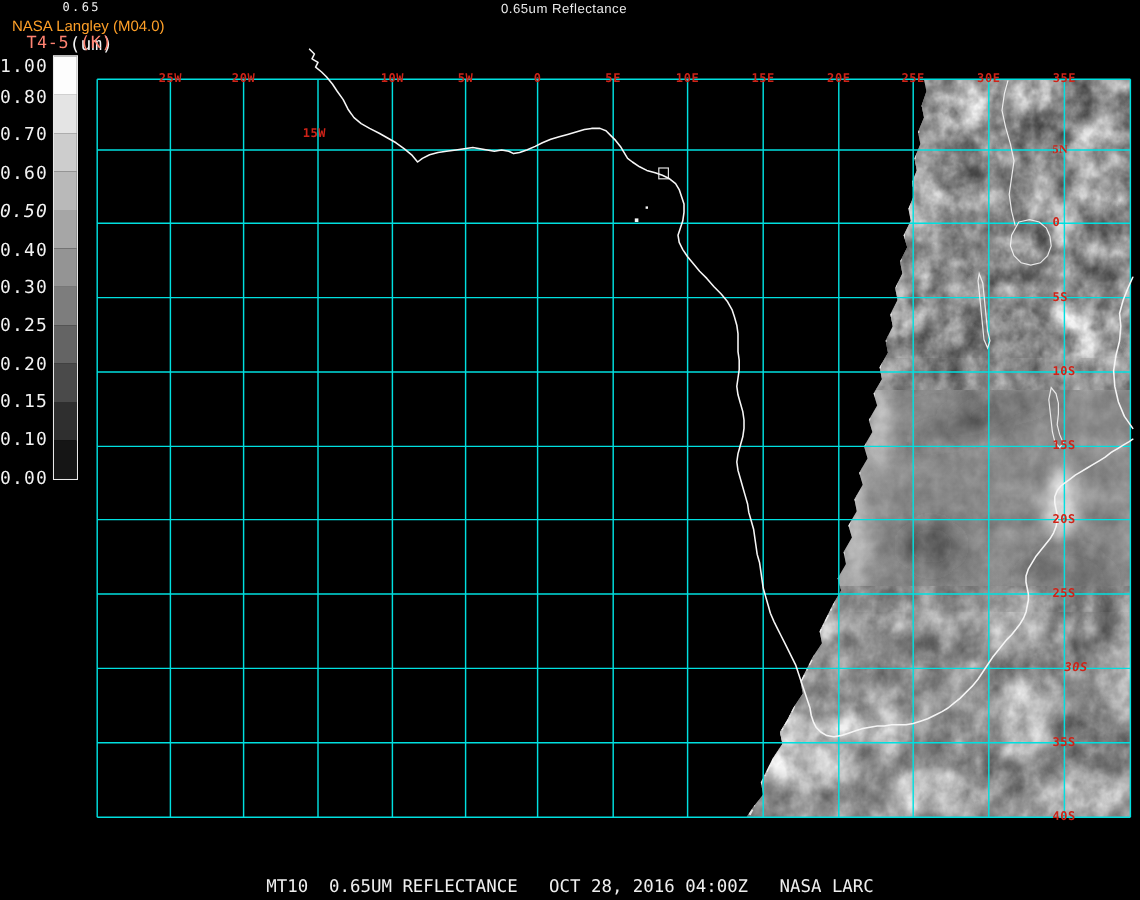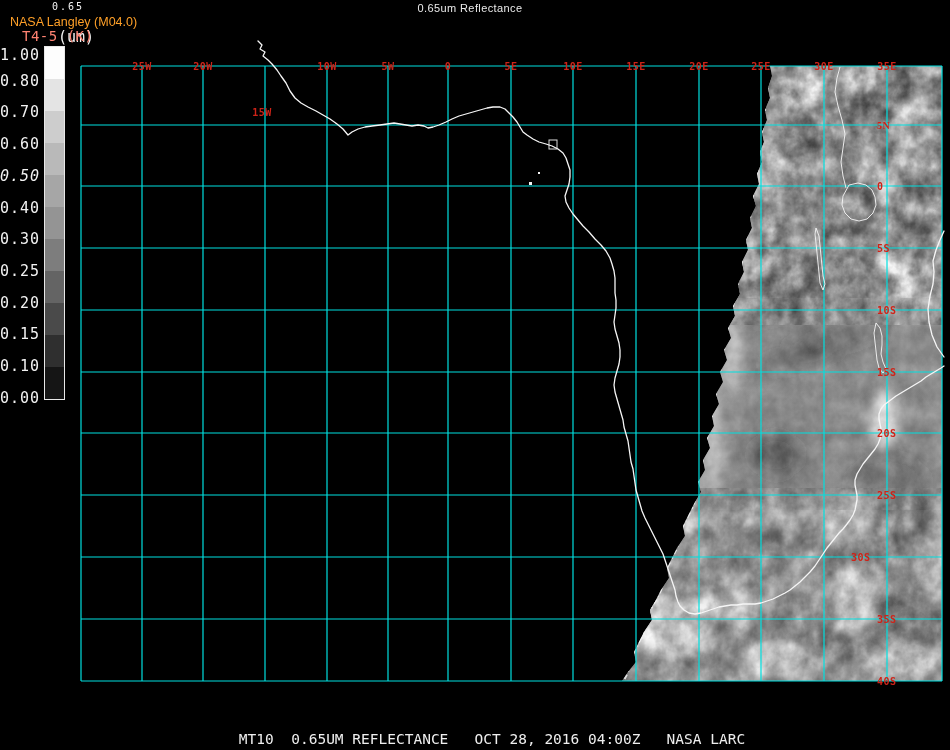--- a/index.html
+++ b/index.html
@@ -22,21 +22,21 @@
   #colorbar{position:absolute;left:44px;top:46px;width:19px;height:352px;
             border:1px solid #e8e8e8;z-index:2;}
   #colorbar .seg{width:100%;height:32px;}
   .cbLabel{position:absolute;left:0;width:40px;text-align:right;transform:translateY(-50%);
            font-size:15px;letter-spacing:1px;color:var(--c-white,#f2f2f2);z-index:2;white-space:pre;}
   .ticklabel{position:absolute;font-size:10px;font-weight:bold;letter-spacing:.5px;
              color:var(--c-tick,#cf2318);z-index:4;white-space:pre;}
   .ticklabel.lon{transform:translate(-50%,-50%);}
   .ticklabel.lat{transform:translateY(-50%);}
   #footer{position:absolute;left:475px;top:731px;transform:translateX(-50%);
-          font-size:14.5px;color:var(--c-footer,#eee);white-space:pre;z-index:3;margin-left:17px;}
+          font-size:14.5px;color:var(--c-footer,#eee);white-space:pre;z-index:3;}
   .coast{fill:none;stroke:var(--c-coast,#f6f6f6);stroke-width:1.3;stroke-linejoin:round;stroke-linecap:round;}
   .coast-thin{fill:none;stroke:var(--c-coast,#f6f6f6);stroke-width:1;opacity:.9;}
 </style>
 </head>
 <body>
 
 <div class="screen">
 
   <div id="title1" class="title-line">0.65um Reflectance</div>
   <div id="ovl1">0.65</div>
@@ -209,19 +209,19 @@
       <div class="ticklabel lon" style="left: 761px; top: 66px;">25E</div>
       <div class="ticklabel lon" style="left: 824px; top: 66px;">30E</div>
       <div class="ticklabel lon" style="left: 887px; top: 66px;">35E</div>
       <div class="ticklabel lat" style="left: 877px; top: 125px; font-family: Liberation Serif, serif;">5N</div>
       <div class="ticklabel lat" style="left: 877px; top: 186px;">0</div>
       <div class="ticklabel lat" style="left: 877px; top: 248px;">5S</div>
       <div class="ticklabel lat" style="left: 877px; top: 310px;">10S</div>
       <div class="ticklabel lat" style="left: 877px; top: 372px;">15S</div>
       <div class="ticklabel lat" style="left: 877px; top: 433px;">20S</div>
       <div class="ticklabel lat" style="left: 877px; top: 495px;">25S</div>
-      <div class="ticklabel lat" style="left: 851px; top: 557px;">30S</div>
+      <div class="ticklabel lat" style="left: 887px; top: 557px; font-style: italic;">30S</div>
       <div class="ticklabel lat" style="left: 877px; top: 619px;">35S</div>
       <div class="ticklabel lat" style="left: 877px; top: 681px;">40S</div>
     </div>
 
   <div id="footer">MT10  0.65UM REFLECTANCE   OCT 28, 2016 04:00Z   NASA LARC</div>
 </div>
 
 </body></html>

